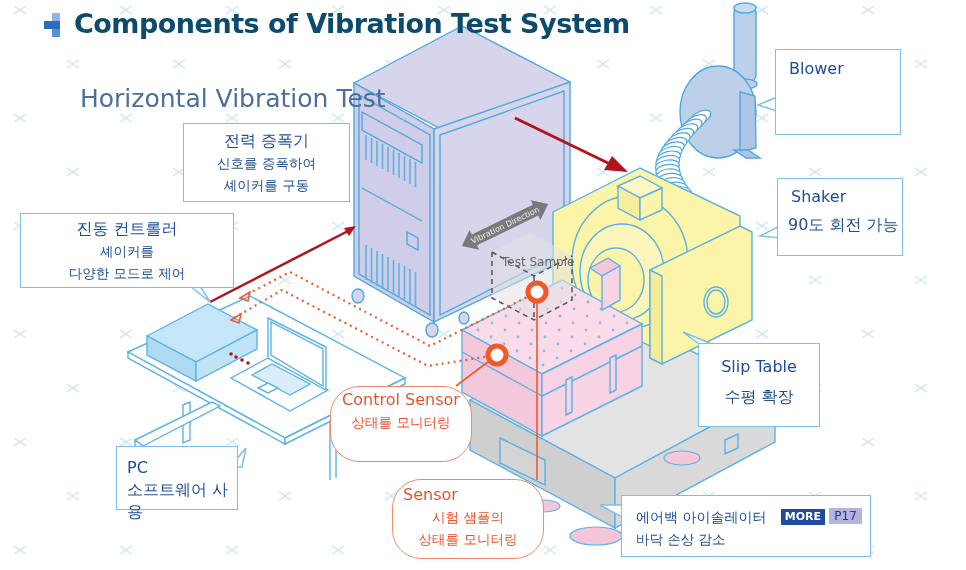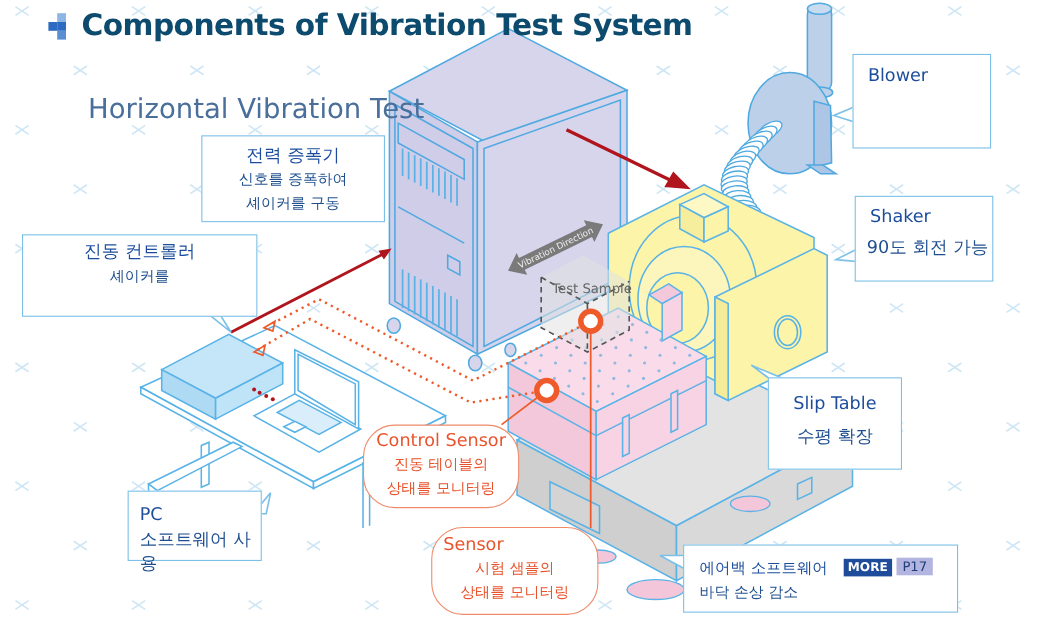--- a/index.html
+++ b/index.html
@@ -489,20 +489,21 @@
 
 <div class="callout c" style="left:155px;top:123px;width:167px;height:79px;padding-top:6px;margin-left:28px;">
   <div class="hd">전력 증폭기</div>
   <div>신호를 증폭하여</div>
   <div>셰이커를 구동</div>
 </div>
 
 <div class="callout c" style="left:20px;top:213px;width:214px;height:75px;padding-top:4px;">
   <div class="hd">진동 컨트롤러</div>
   <div>셰이커를</div>
+  <div>다양한 모드로 제어</div>
 </div>
 
 <div class="callout" style="left:116px;top:446px;width:122px;height:64px;padding:10px 0 0 10px;font-size:16px;line-height:22px;">
   <div class="hd">PC</div>
   <div>소프트웨어 사용</div>
 </div>
 
 <div class="callout" style="left:775px;top:49px;width:126px;height:86px;padding:8px 0 0 13px;">
   <div class="hd">Blower</div>
 </div>
@@ -512,30 +513,29 @@
   <div>90도 회전 가능</div>
 </div>
 
 <div class="callout c" style="left:698px;top:343px;width:122px;height:84px;padding-top:8px;font-size:16px;line-height:30px;">
   <div class="hd">Slip Table</div>
   <div>수평 확장</div>
 </div>
 
 <div class="callout orange c" style="left:330px;top:386px;width:142px;height:76px;padding-top:2px;">
   <div class="hd">Control Sensor</div>
-  <div>진동 테이블의</div>
   <div>상태를 모니터링</div>
 </div>
 
 <div class="callout orange" style="left:392px;top:479px;width:152px;height:80px;padding:4px 0 0 10px;">
   <div class="hd">Sensor</div>
   <div style="text-align:center;padding-right:10px;">시험 샘플의</div>
   <div style="text-align:center;padding-right:10px;">상태를 모니터링</div>
 </div>
 
 <div class="callout" style="left:621px;top:495px;width:250px;height:62px;padding:10px 0 0 14px;">
   <div>
-    <span class="hd" style="font-size:14px;">에어백 소프트웨어</span>
+    <span class="hd" style="font-size:14px;">에어백 아이솔레이터</span>
     <span class="badge-more">MORE</span>
     <span class="badge-page">P17</span>
   </div>
   <div>바닥 손상 감소</div>
 </div>
 
 </body></html>

